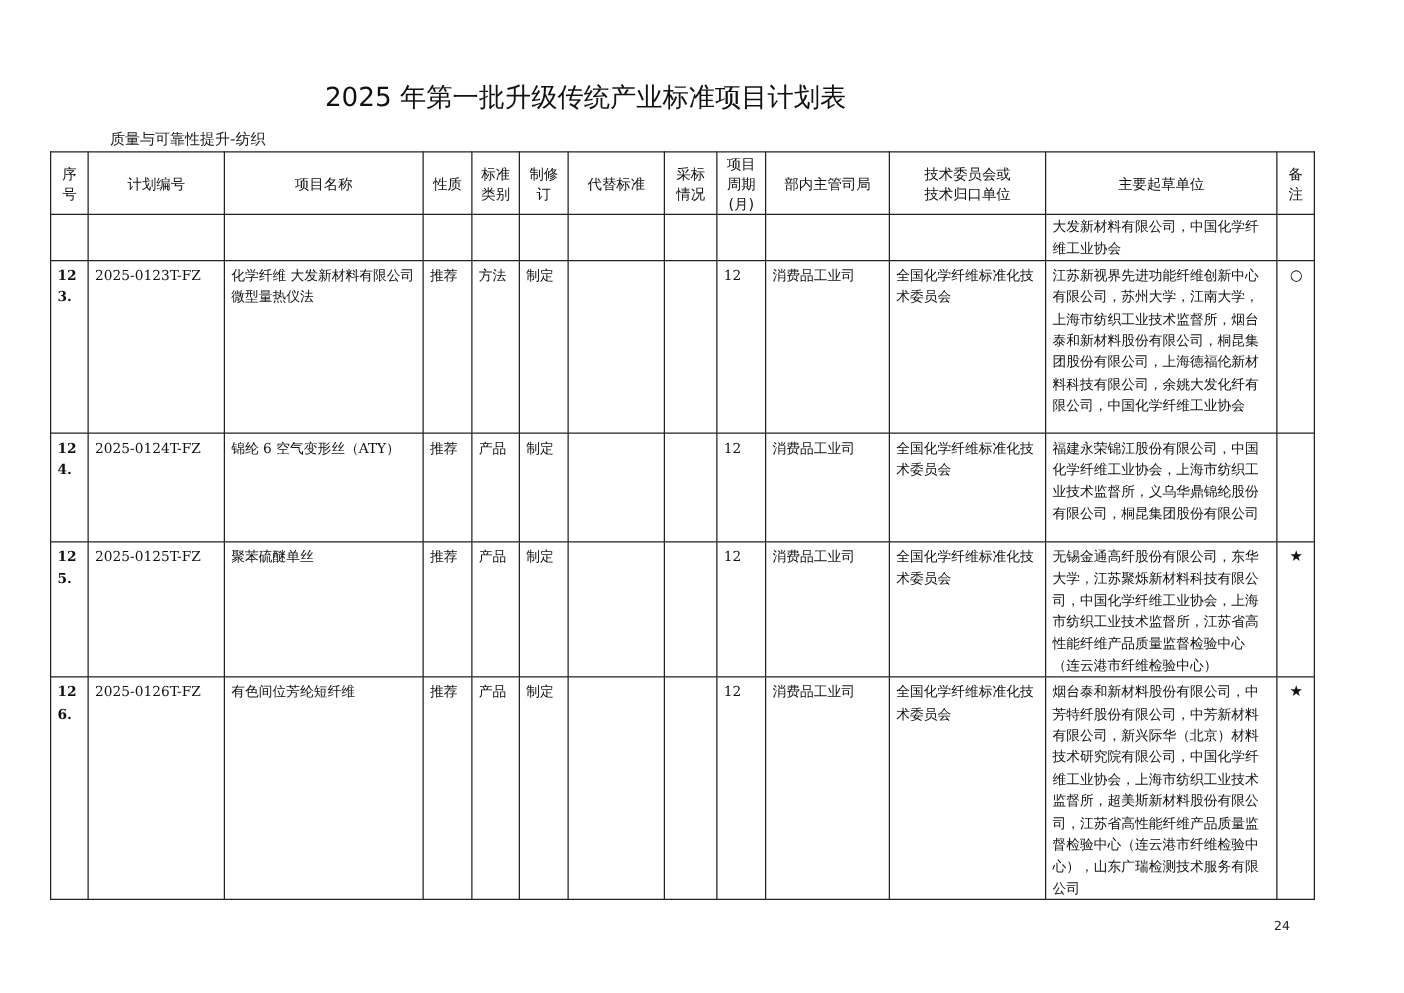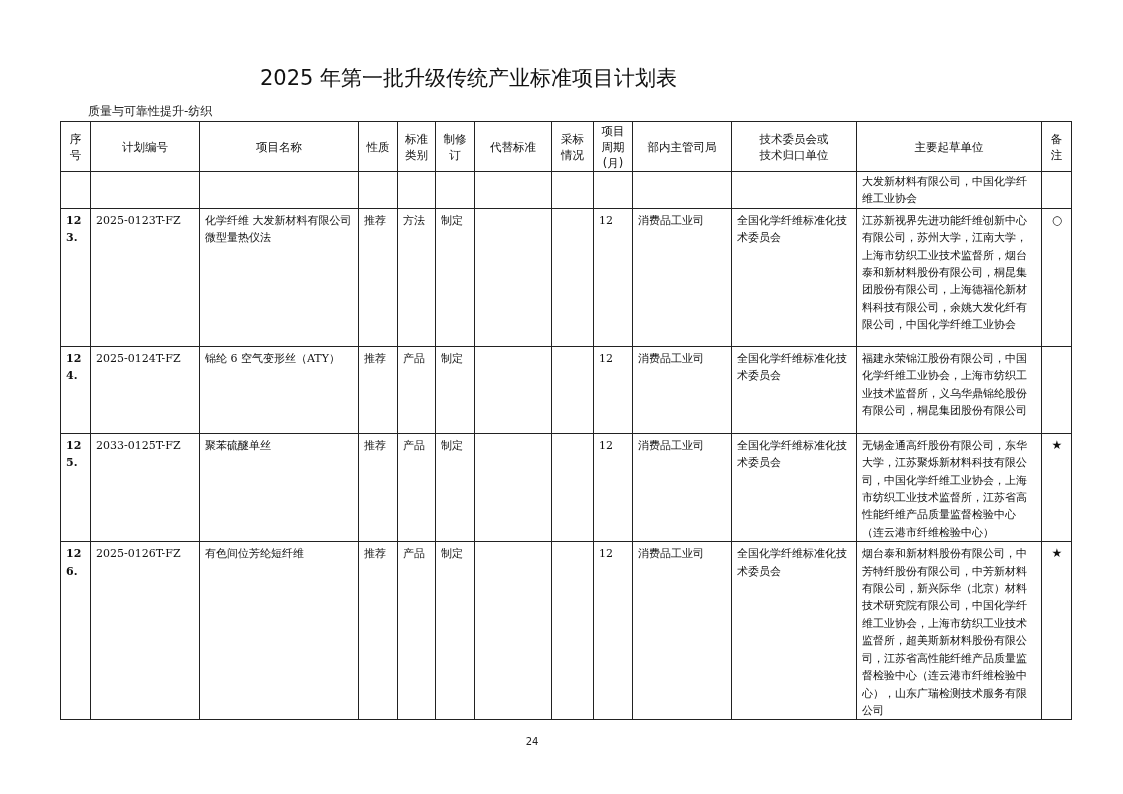--- a/index.html
+++ b/index.html
@@ -3,32 +3,32 @@
 <meta charset="utf-8">
 <style>
   html, body { margin: 0; padding: 0; background: #ffffff; }
   body { width: 1123px; height: 794px; position: relative; overflow: hidden;
          font-family: "DejaVu Serif", "Liberation Serif", serif; color: #111; }
   .title { position: absolute; left: 0; top: 64px; width: 937px; text-align: center;
            font-family: "DejaVu Sans", "Liberation Sans", sans-serif; font-size: 21px;
            letter-spacing: 0px; color: #111; }
   .subtitle { position: absolute; left: 57px; top: 103px; font-size: 12px;
               font-family: "DejaVu Sans", "Liberation Sans", sans-serif; color: #222; margin-left: 31px; }
-  table.plan { position: absolute; left: 60px; top: 121px; border-collapse: collapse;
+  table.plan { position: absolute; left: 40px; top: 121px; border-collapse: collapse;
                table-layout: fixed; width: 1011px; }
   table.plan td, table.plan th { border: 1px solid #222; padding: 0; vertical-align: top;
                font-size: 11px; line-height: 17.4px; font-weight: normal; overflow: hidden; }
   table.plan th { vertical-align: middle; text-align: center;
                font-family: "DejaVu Sans", "Liberation Sans", sans-serif; font-size: 11.5px;
                line-height: 16px; }
   table.plan td .cell { padding: 3px 4px 0 5px; word-break: break-all; }
   td.c-seq .cell { padding-left: 3px; text-align: left; font-weight: bold; }
   td.c-note .cell { text-align: center; padding-left: 0; padding-right: 0; font-size: 12px; }
-  .page-num { position: absolute; left: 0; width: 1032px; top: 736px; text-align: center;
-              font-family: "DejaVu Sans", "Liberation Sans", sans-serif; font-size: 10px; color: #222; padding-left: 16px; }
+  .page-num { position: absolute; left: 0; width: 1032px; top: 736px; text-align: right;
+              font-family: "DejaVu Sans", "Liberation Sans", sans-serif; font-size: 10px; color: #222; }
 </style>
 </head>
 <body>
 
 <div class="title">2025 年第一批升级传统产业标准项目计划表</div>
 <div class="subtitle">质量与可靠性提升-纺织</div>
 
 <table class="plan">
   <colgroup>
     <col style="width:30px">
@@ -201,21 +201,21 @@
       <td class="c-note">
           <div class="cell"></div>
         </td>
     </tr>
 
     <tr style="height:105px">
       <td class="c-seq">
           <div class="cell">125.</div>
         </td>
       <td>
-          <div class="cell">2033-0125T-FZ</div>
+          <div class="cell">2025-0125T-FZ</div>
         </td>
       <td>
           <div class="cell">聚苯硫醚单丝</div>
         </td>
       <td>
           <div class="cell">推荐</div>
         </td>
       <td>
           <div class="cell">产品</div>
         </td>

